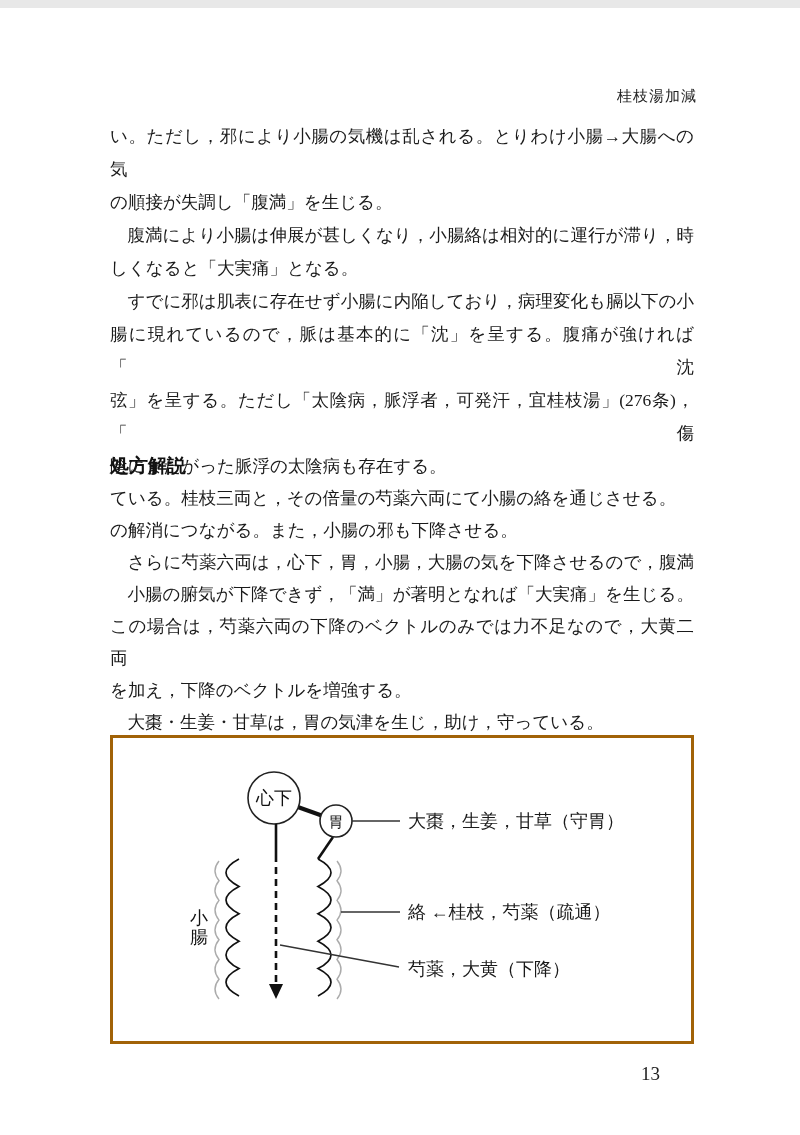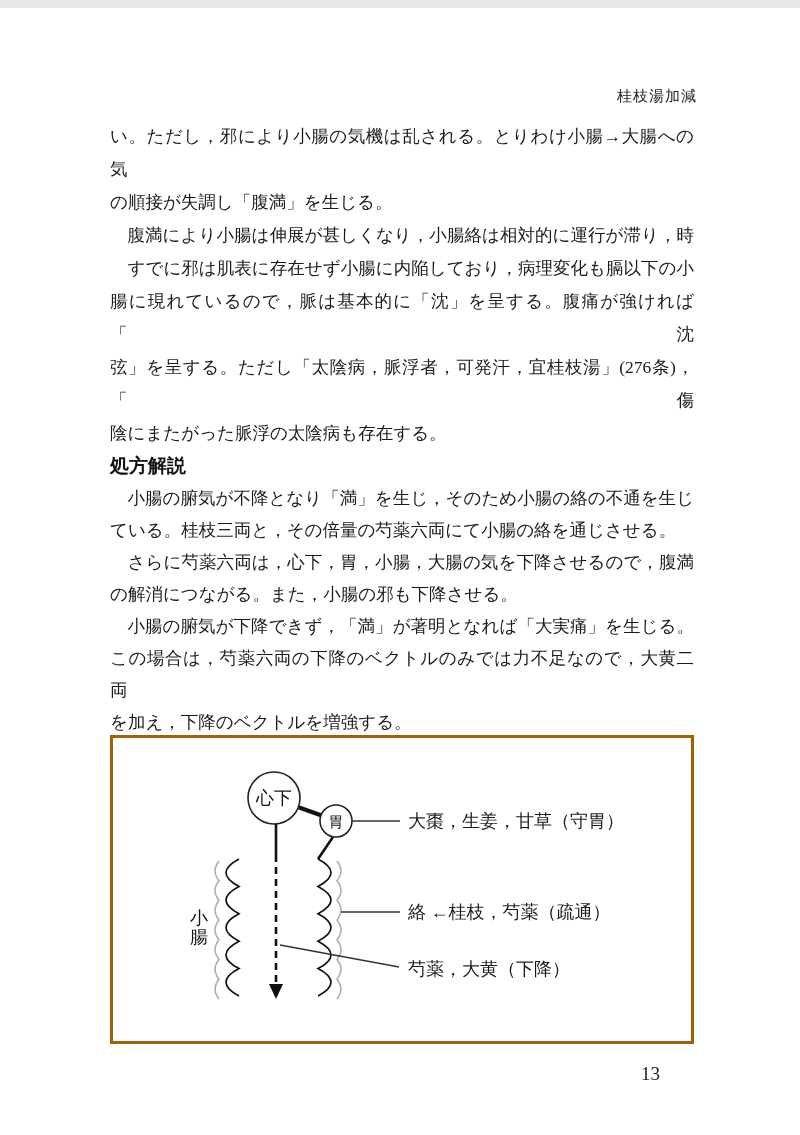--- a/index.html
+++ b/index.html
@@ -65,33 +65,33 @@
 <body>
 
 <div class="page">
 
   <div class="running-header">桂枝湯加減</div>
 
   <div class="text-block tb-top">
     <div class="line j">い。ただし，邪により小腸の気機は乱される。とりわけ小腸→大腸への気</div>
     <div class="line">の順接が失調し「腹満」を生じる。</div>
     <div class="line j">　腹満により小腸は伸展が甚しくなり，小腸絡は相対的に運行が滞り，時</div>
+    <div class="line">しくなると「大実痛」となる。</div>
     <div class="line j">　すでに邪は肌表に存在せず小腸に内陥しており，病理変化も膈以下の小</div>
     <div class="line j">腸に現れているので，脈は基本的に「沈」を呈する。腹痛が強ければ「沈</div>
     <div class="line j">弦」を呈する。ただし「太陰病，脈浮者，可発汗，宜桂枝湯」(276条)，「傷</div>
     <div class="line">陰にまたがった脈浮の太陰病も存在する。</div>
   </div>
 
   <div class="section-heading">処方解説</div>
 
   <div class="text-block tb-bottom">
-    <div class="line j">　小腸の腑気が不降となり「満」を生じ，そのため小腸の絡の不通を生じ</div>
     <div class="line">ている。桂枝三両と，その倍量の芍薬六両にて小腸の絡を通じさせる。</div>
+    <div class="line">の解消につながる。また，小腸の邪も下降させる。</div>
     <div class="line j">　さらに芍薬六両は，心下，胃，小腸，大腸の気を下降させるので，腹満</div>
-    <div class="line">の解消につながる。また，小腸の邪も下降させる。</div>
     <div class="line j">　小腸の腑気が下降できず，「満」が著明となれば「大実痛」を生じる。</div>
     <div class="line j">この場合は，芍薬六両の下降のベクトルのみでは力不足なので，大黄二両</div>
     <div class="line">を加え，下降のベクトルを増強する。</div>
     <div class="line">　大棗・生姜・甘草は，胃の気津を生じ，助け，守っている。</div>
   </div>
 
   <div class="figure-box">
     <svg width="578" height="303" viewBox="0 0 578 303">
 
       <line x1="182" y1="68" x2="210" y2="78" stroke="#111" stroke-width="4"></line>

